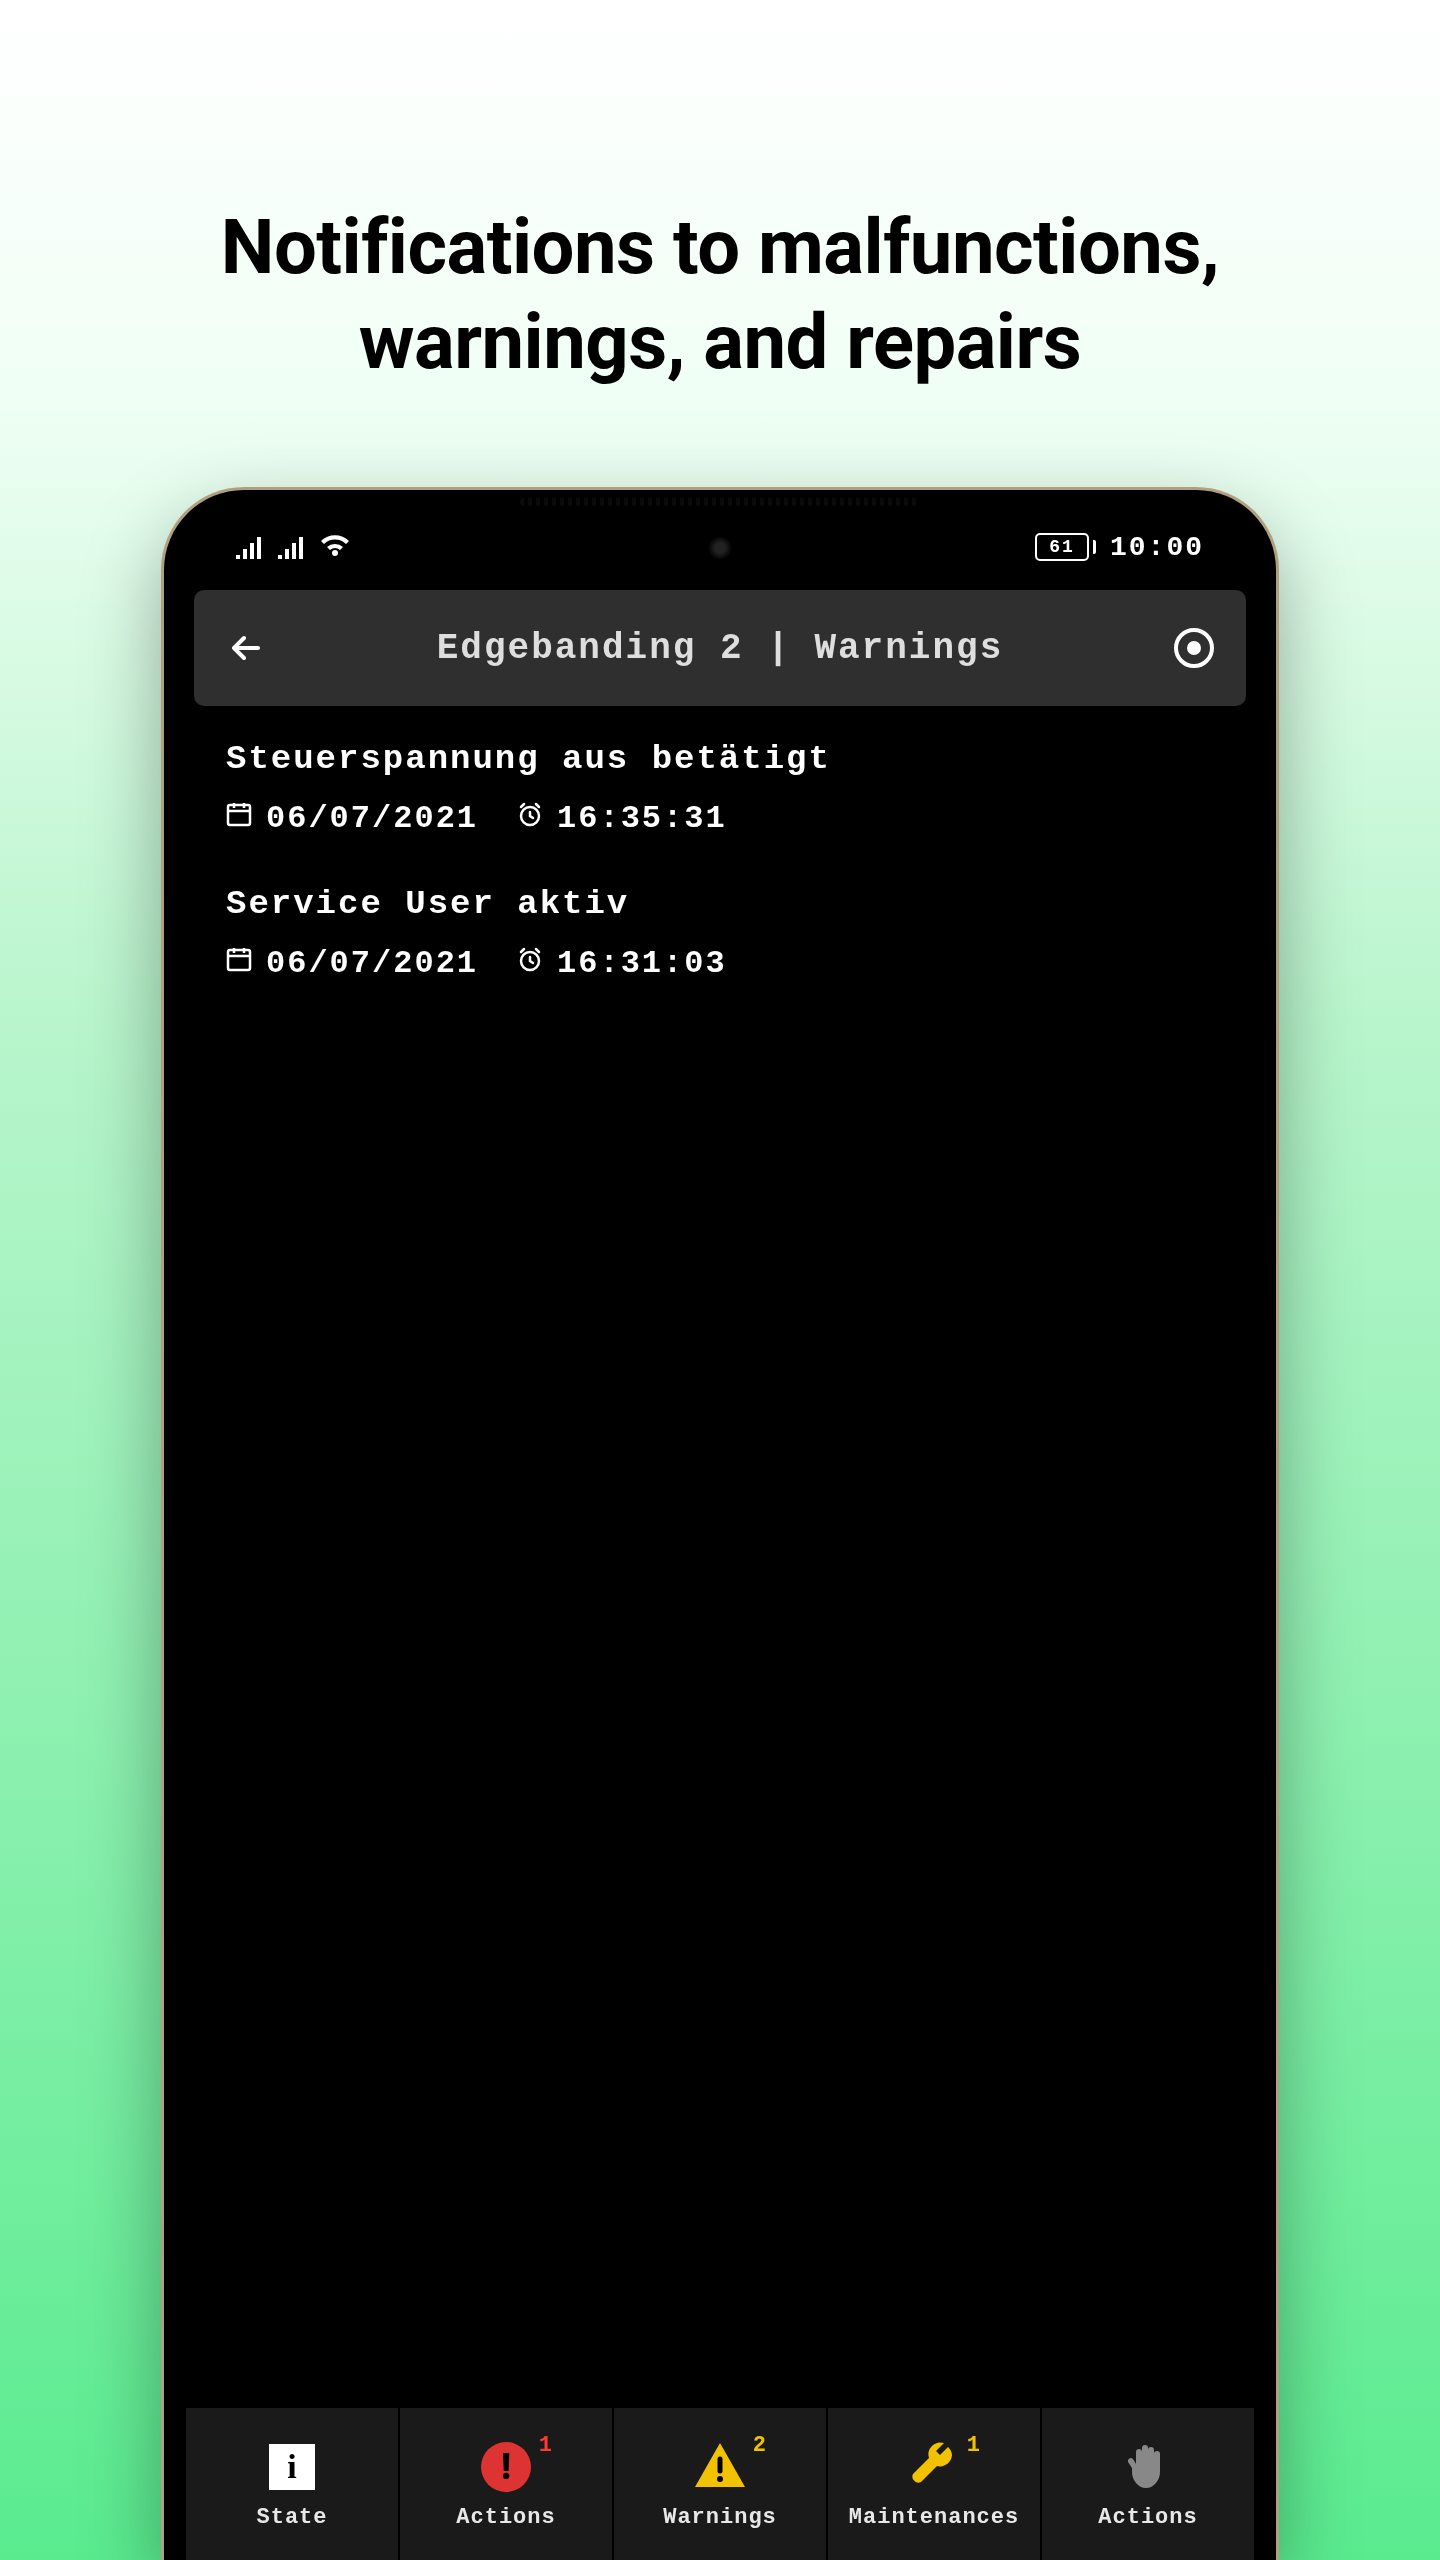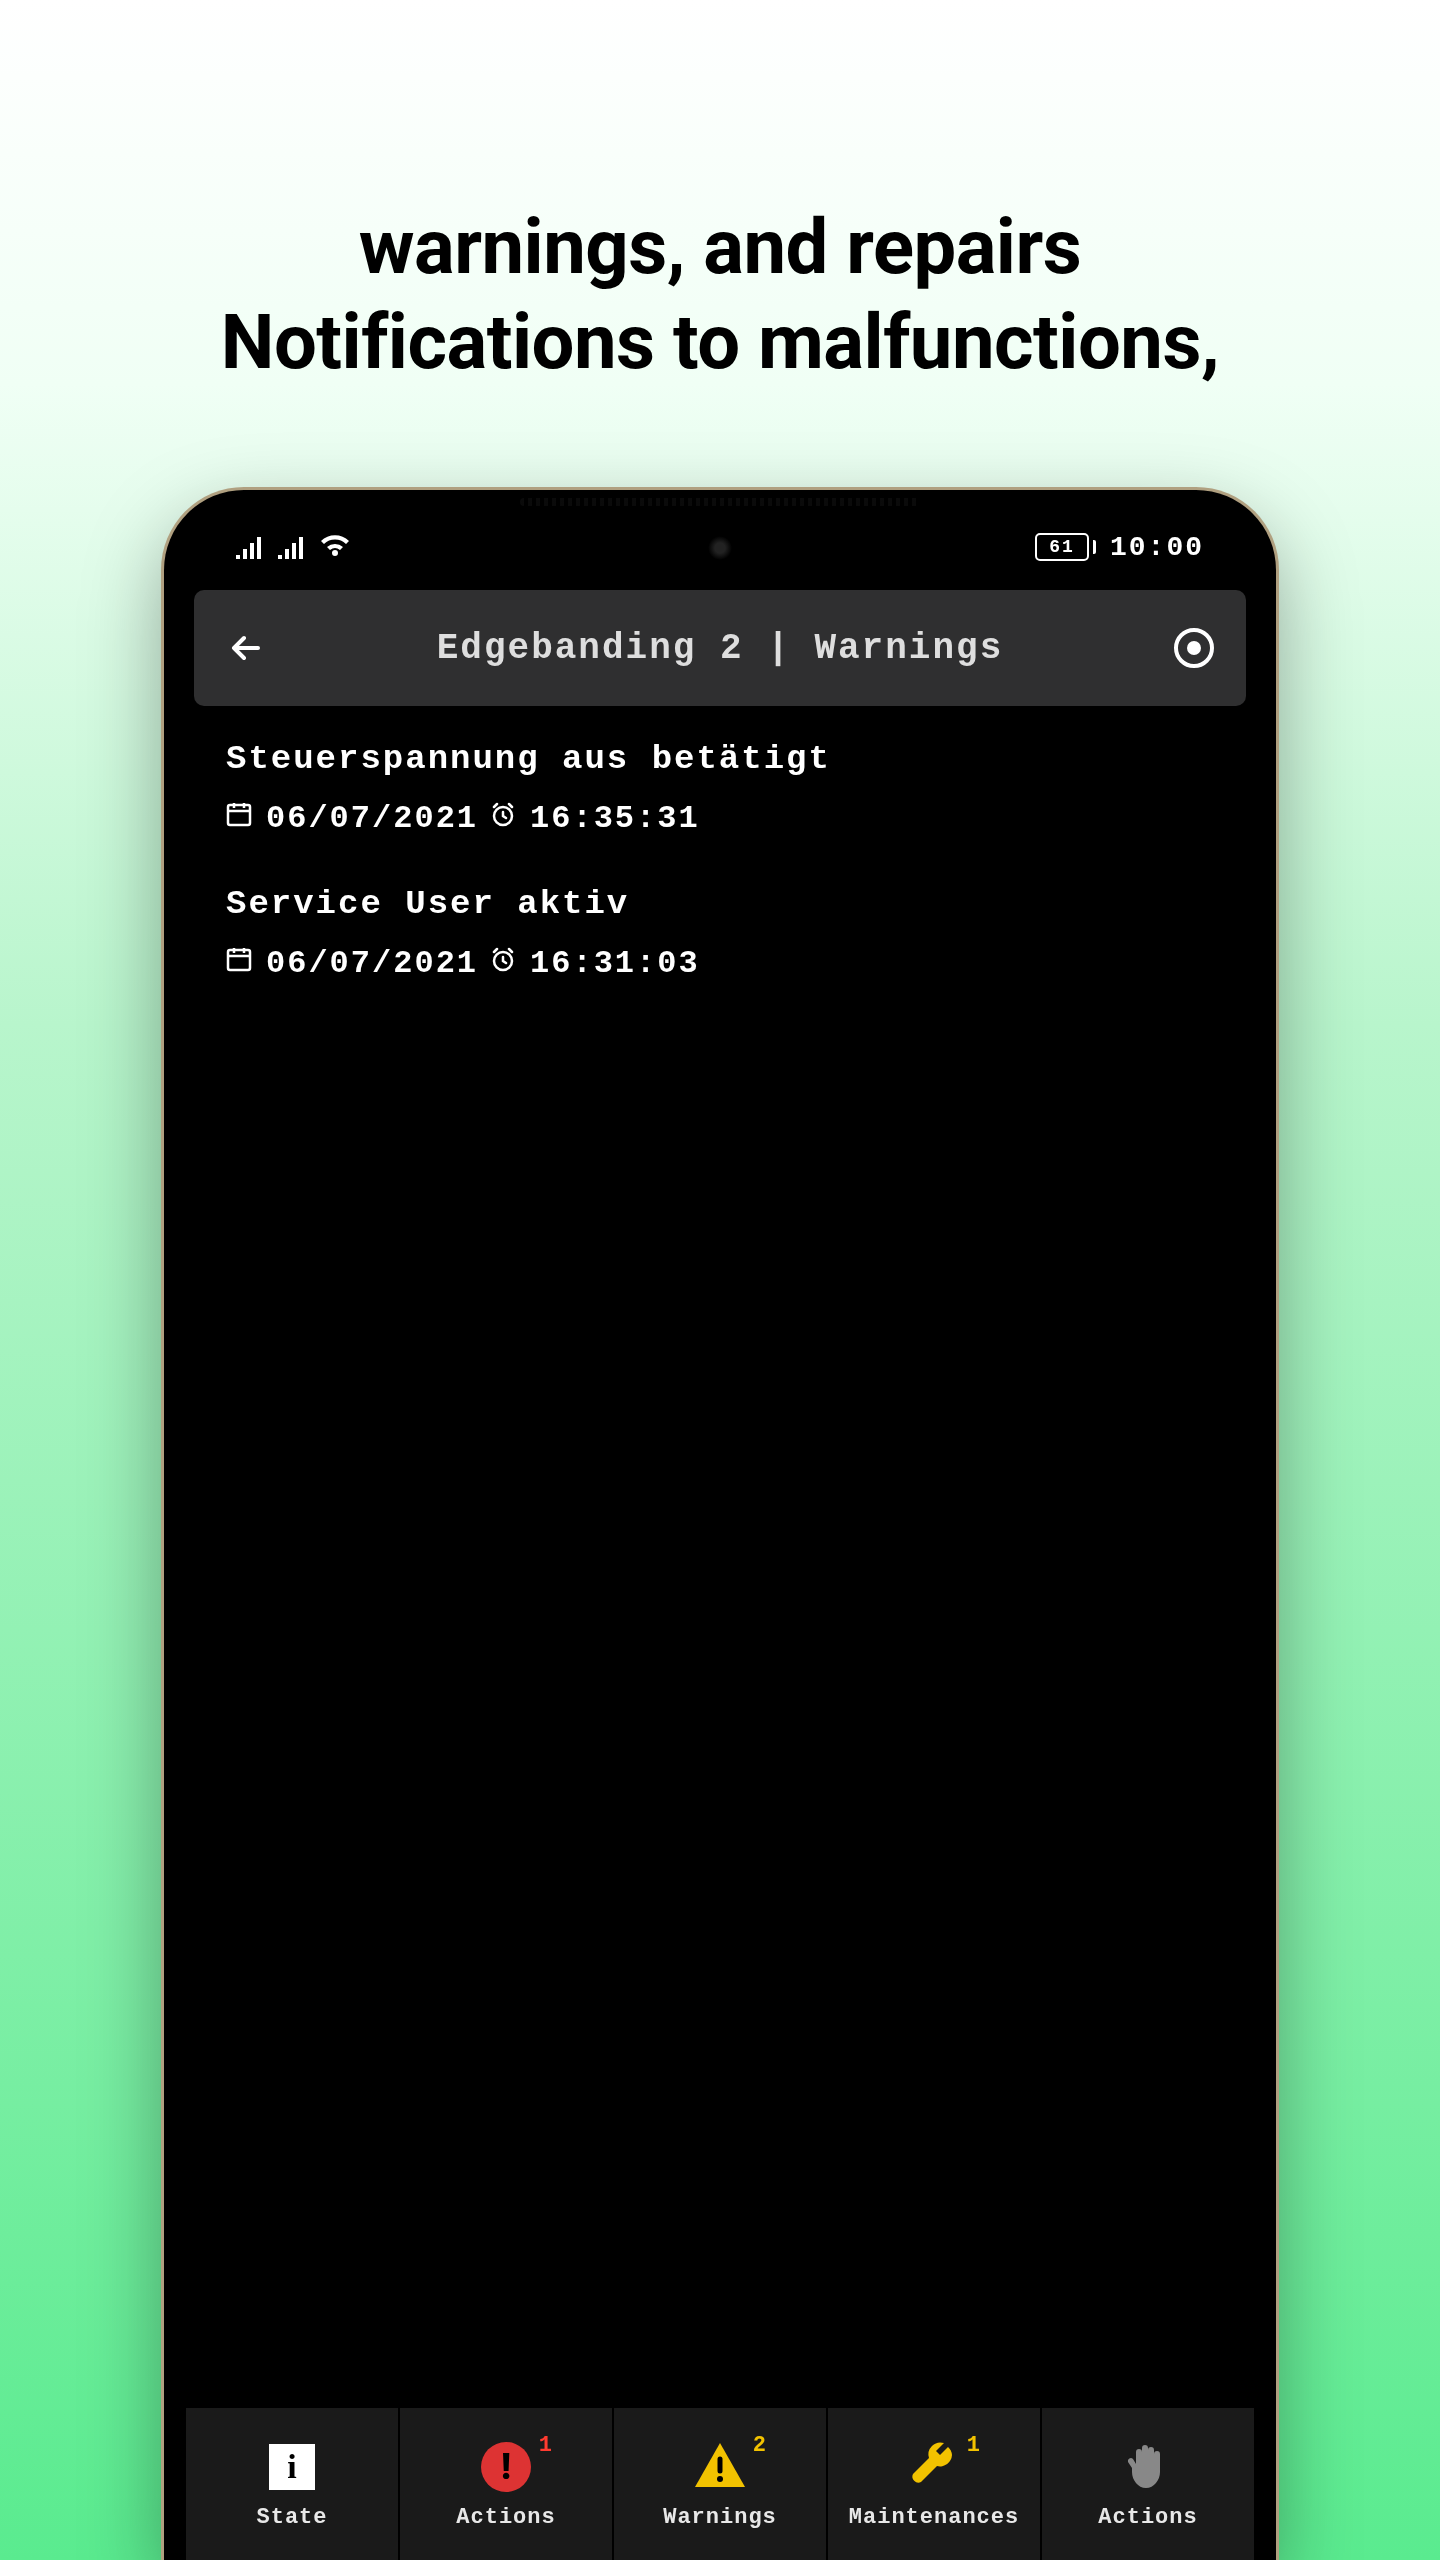--- a/index.html
+++ b/index.html
@@ -161,21 +161,21 @@
   color: #fff;
   font-family: 'Courier New', monospace;
   font-weight: bold;
   font-size: 34px;
   letter-spacing: 2px;
   margin-bottom: 22px;
 }
 
 .notif-meta {
   display: flex;
-  gap: 12px;
+  gap: 39px;
   align-items: center;
   font-family: 'Courier New', monospace;
   font-weight: bold;
   font-size: 32px;
   letter-spacing: 2px;
   color: #fff;
 }
 
 .meta-item { display: flex; align-items: center; gap: 14px; }
 
@@ -253,22 +253,22 @@
   justify-content: center;
   color: #000;
   font-weight: 900;
   font-size: 36px;
 }
 </style>
 </head>
 <body>
 
 <div class="promo-title">
+  <div>Notifications to malfunctions,</div>
   <div>warnings, and repairs</div>
-  <div>Notifications to malfunctions,</div>
 </div>
 
 <div class="phone-wrap">
   <div class="phone">
     <div class="speaker"></div>
     <div class="camera"></div>
     <div class="screen">
 
       <div class="status-bar">
         <div class="status-left">

